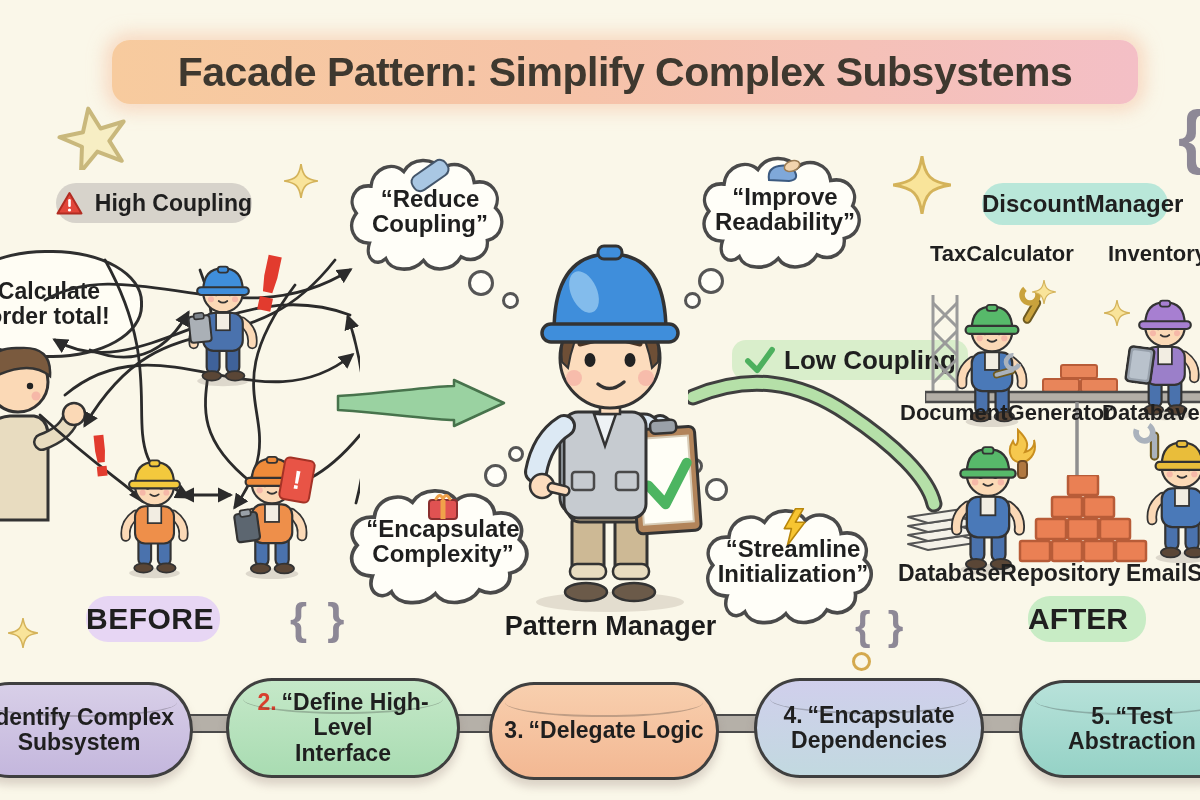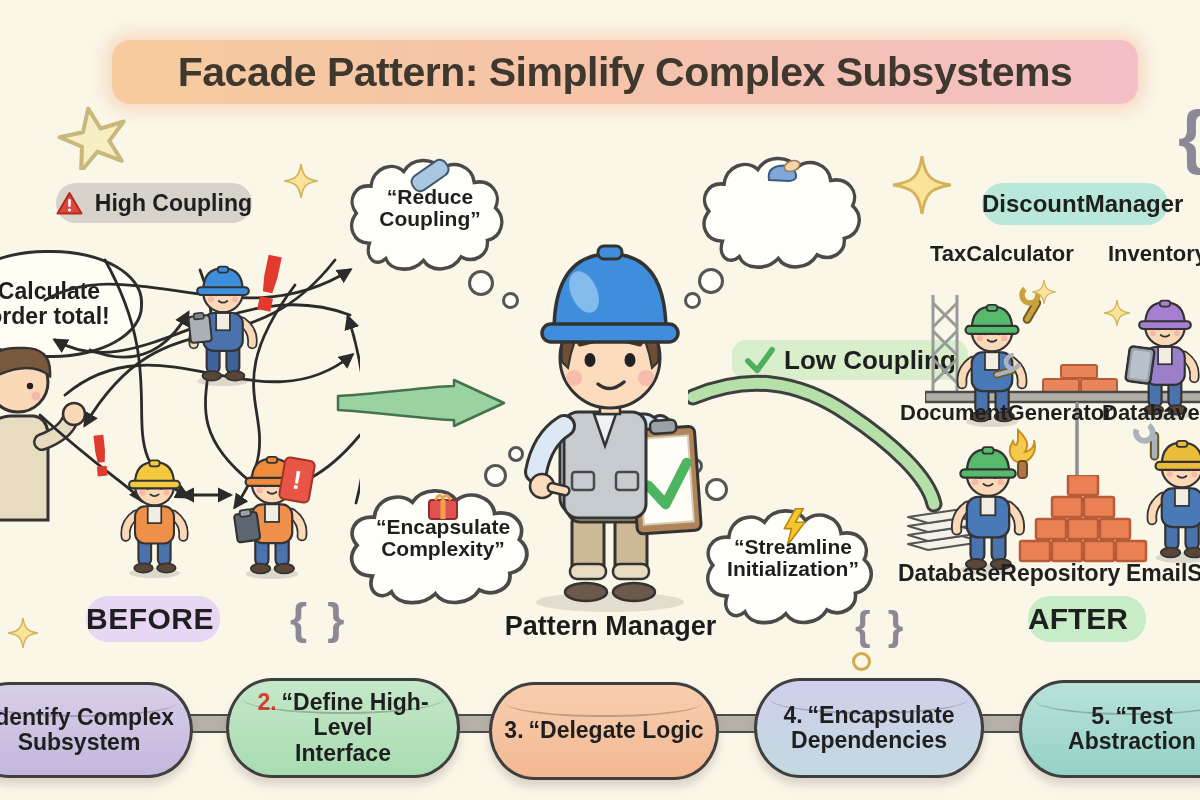--- a/index.html
+++ b/index.html
@@ -28,21 +28,21 @@
   
   .speech{position:absolute;left:-45px;top:250px;width:182px;height:102px;background:#fffdf4;
     border:3.5px solid #2f2f2f;border-radius:48%;display:flex;align-items:center;justify-content:center;
     text-align:center;font-size:23px;font-weight:800;line-height:1.08}
   .speech::after{content:"";position:absolute;left:58px;bottom:-16px;width:24px;height:24px;background:#fffdf4;
     border-right:3.5px solid #2f2f2f;border-bottom:3.5px solid #2f2f2f;transform:rotate(65deg) skewX(20deg)}
 
   
   .cloud{position:absolute}
   .cloud svg.shape{position:absolute;left:0;top:0;width:100%;height:100%}
-  .cloud .txt{position:absolute;left:8%;right:8%;top:38px;text-align:center;font-size:21px;font-weight:800;line-height:1.06}
+  .cloud .txt{position:absolute;left:8%;right:8%;top:38px;text-align:center;font-size:24px;font-weight:800;line-height:1.06}
   .cloud .ic{position:absolute;left:50%;transform:translateX(-50%)}
   .dot{position:absolute;background:#fffef8;border:3px solid #555;border-radius:50%}
 
   .excl{position:absolute;color:#e23b2e;font-weight:900;font-family:"DejaVu Sans",sans-serif}
   .exclbox{position:absolute;background:#e85446;border:2.5px solid #a33226;border-radius:6px;
     color:#fff;font-weight:900;display:flex;align-items:center;justify-content:center}
 
   
   .rail{position:absolute;left:0;top:714px;width:1200px;height:15px;background:#b5b0a8;
     border-top:2.5px solid #4a4a4a;border-bottom:2.5px solid #4a4a4a}
@@ -211,20 +211,21 @@
 </div>
 
 <div class="cloud" style="left:692px;top:146px;width:186px;height:136px">
   <svg class="shape" viewBox="0 0 220 150" preserveAspectRatio="none">
       <use href="#cloud"></use>
     </svg>
   <svg class="ic" style="top:12px;width:40px;height:26px" viewBox="0 0 40 26">
     <path d="M4,22 Q2,10 14,8 Q26,6 30,14 Q34,22 24,23 Z" fill="#7fa8d9" stroke="#3c5a80" stroke-width="2"></path>
     <ellipse cx="27" cy="8" rx="8" ry="5" fill="#f2d4ae" stroke="#9a7c54" stroke-width="1.6" transform="rotate(-20 27 8)"></ellipse>
   </svg>
+  <div class="txt">“Improve Readability”</div>
   <div class="dot" style="left:6px;top:122px;width:20px;height:20px"></div>
   <div class="dot" style="left:-8px;top:146px;width:11px;height:11px"></div>
 </div>
 
 <div class="cloud" style="left:338px;top:478px;width:210px;height:140px">
   <svg class="shape" viewBox="0 0 220 150" preserveAspectRatio="none">
       <use href="#cloud"></use>
     </svg>
   <svg class="ic" style="top:13px;width:34px;height:30px" viewBox="0 0 34 30">
     <rect x="3" y="9" width="28" height="19" rx="3" fill="#e05252" stroke="#8a2f2f" stroke-width="2"></rect>

